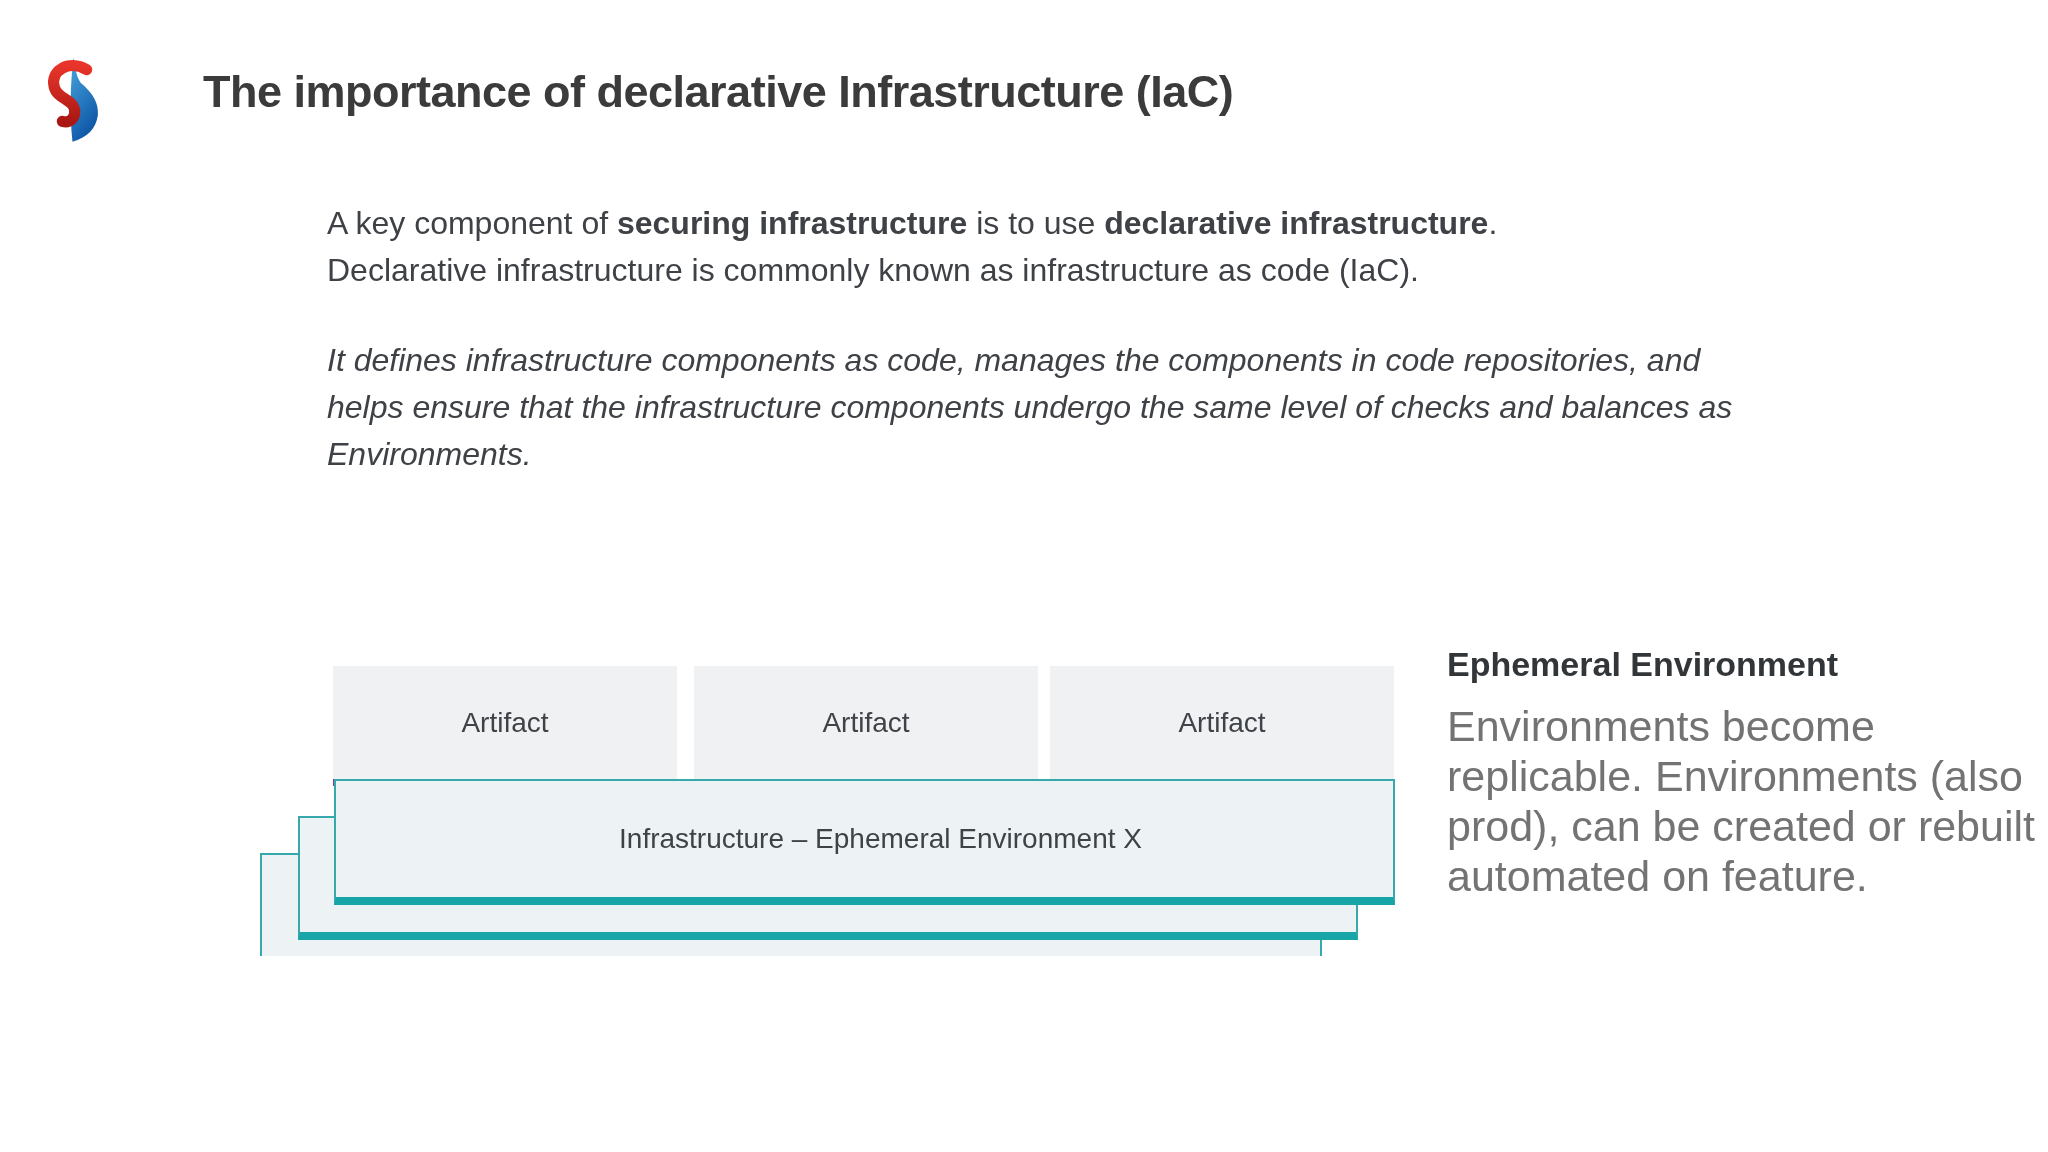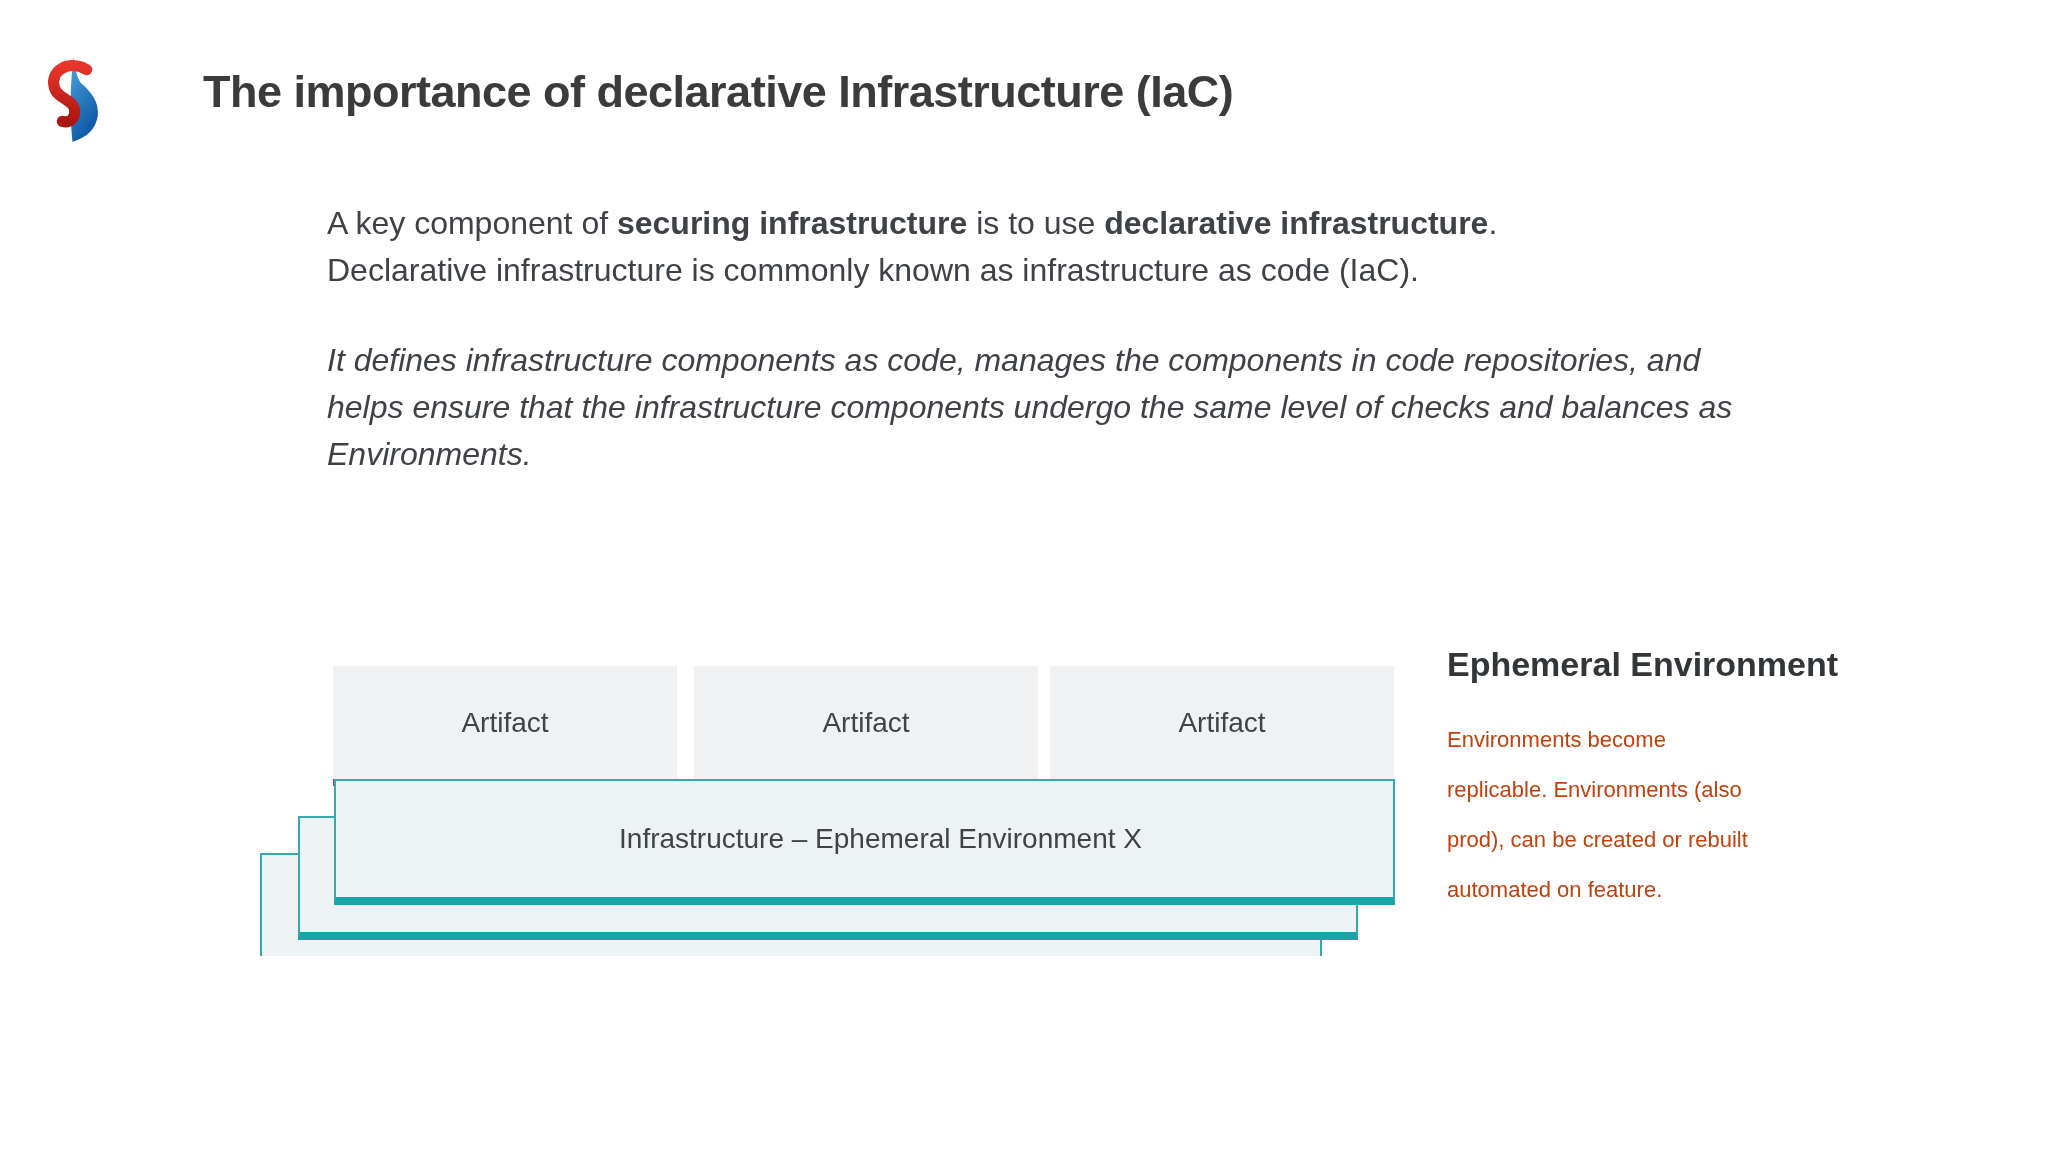--- a/index.html
+++ b/index.html
@@ -91,24 +91,24 @@
     top: 643px;
     width: 540px;
   }
   .side-note .heading {
     font-size: 34px;
     font-weight: 700;
     color: #333639;
     line-height: 42px;
   }
   .side-note .body {
-    margin-top: 30px;
-    font-size: 22px;
+    margin-top: 16px;
+    font-size: 43px;
     line-height: 50px;
-    color: #c2410c;
+    color: #737373;
   }
   .side-note .body div { white-space: nowrap; }
 
   
   .page-number {
     position: absolute;
     left: 52px;
     top: 1042px;
     font-size: 32px;
     color: #3b3e42;

